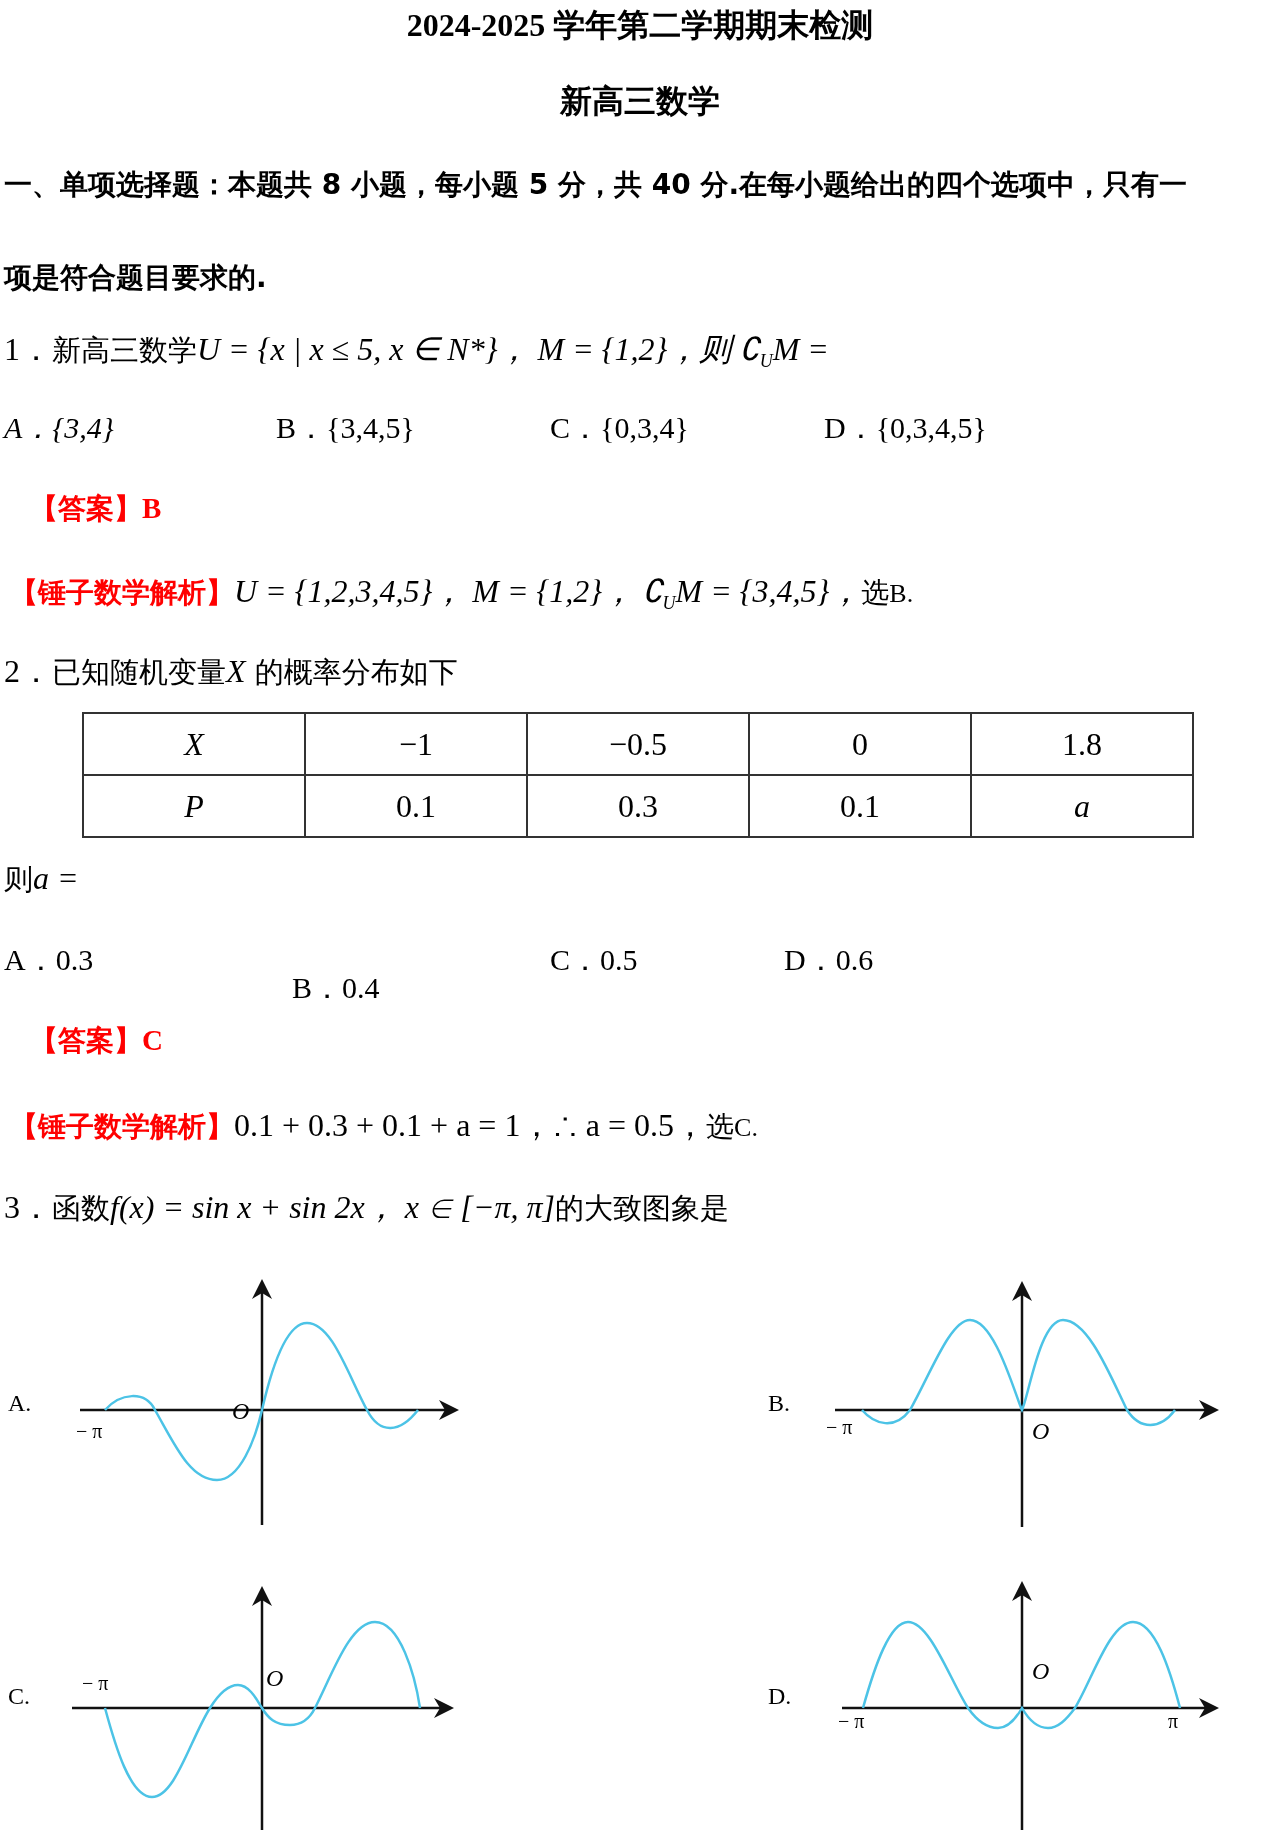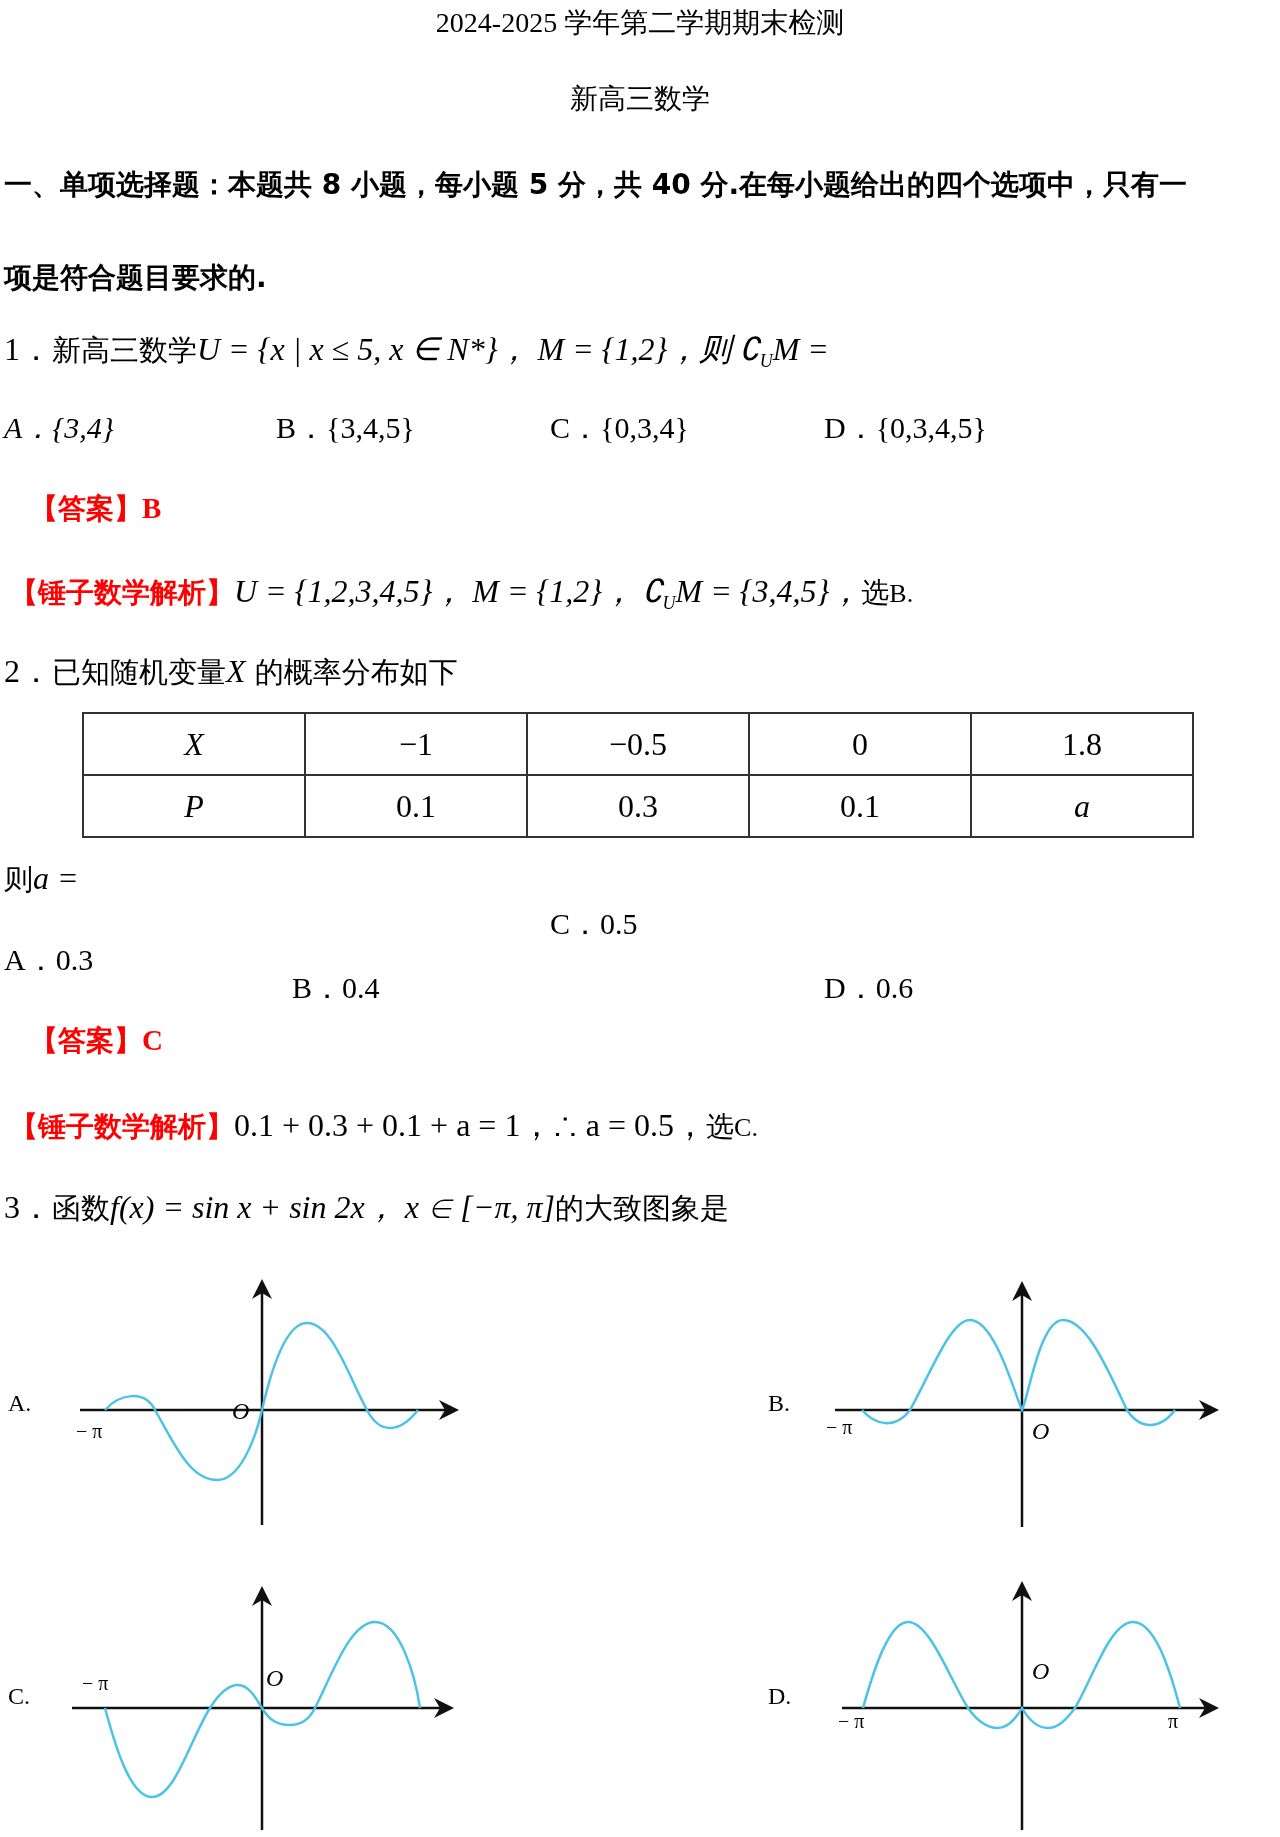--- a/index.html
+++ b/index.html
@@ -1,19 +1,19 @@
 <!DOCTYPE html>
 <html><head>
 <meta charset="utf-8">
 <style>
   html, body { margin:0; padding:0; background:#ffffff; }
   body { width:1280px; height:1837px; position:relative; overflow:hidden; color:#000;
          font-family:"Liberation Serif", "DejaVu Serif", serif; }
   .abs { position:absolute; white-space:nowrap; }
-  .title { font-weight:normal; font-size:28px; left:0; width:1280px; text-align:center; }
+  .title { font-weight:bold; font-size:32px; left:0; width:1280px; text-align:center; }
   .sec { font-weight:bold; font-size:28px; left:4px; font-family:"DejaVu Sans", sans-serif; letter-spacing:0px; }
   .q { font-size:29px; left:4px; font-family:"DejaVu Sans", sans-serif; }
   .m { font-family:"Liberation Serif", serif; font-size:32px; }
   .mi { font-family:"Liberation Serif", serif; font-style:italic; font-size:32px; }
   .opt { font-size:30px; font-family:"Liberation Serif", serif; }
   .red { color:#ff0000; }
   .ans { font-size:28px; font-weight:bold; font-family:"DejaVu Sans", sans-serif; left:10px;margin-left:20px; }
   .ans .lt { font-family:"Liberation Serif", serif; font-weight:bold; font-size:29px; }
   .expl { font-size:28px; left:10px; }
   .expl .hd { font-weight:bold; font-family:"DejaVu Sans", sans-serif; color:#ff0000; }
@@ -70,22 +70,22 @@
     <td>0.1</td>
     <td class="it">a</td>
   </tr>
 </tbody>
   </table>
 
 <div class="abs q" style="top:860px;"><span>则</span><span class="mi">a =</span></div>
 
 <div class="abs opt" style="top:940px; left:4px;"><span>A．</span><span>0.3</span></div>
 <div class="abs opt" style="top:968px; left:276px;margin-left:16px;"><span>B．</span><span>0.4</span></div>
-<div class="abs opt" style="top:904px; left:550px;"><span>C．</span><span>0.5</span></div>
-<div class="abs opt" style="top:940px; left:824px;margin-top:28px;"><span>D．</span><span>0.6</span></div>
+<div class="abs opt" style="top:940px; left:550px;"><span>C．</span><span>0.5</span></div>
+<div class="abs opt" style="top:940px; left:784px;"><span>D．</span><span>0.6</span></div>
 
 <div class="abs ans red" style="top:1022px;"><span>【答案】</span><span class="lt">C</span></div>
 
 <div class="abs expl" style="top:1104px;">
   <span class="hd">【锤子数学解析】</span><span class="body">0.1 + 0.3 + 0.1 + a = 1，∴ a = 0.5，</span><span class="cn">选</span><span class="body" style="font-size:26px;">C.</span>
 </div>
 
 <div class="abs q" style="top:1186px;">
   <span class="m">3．</span><span>函数</span><span class="mi">f(x) = sin x + sin 2x， x ∈ [−π, π]</span><span>的大致图象是</span>
 </div>

